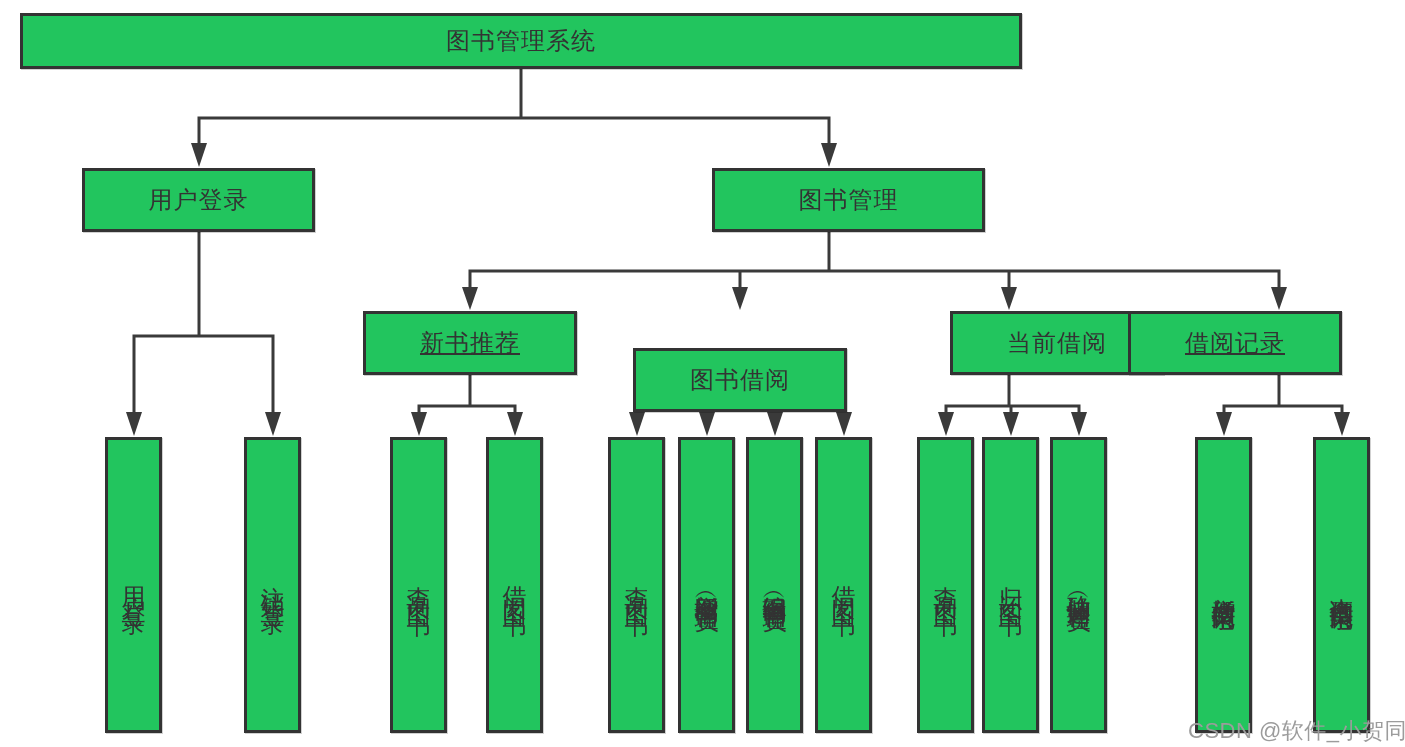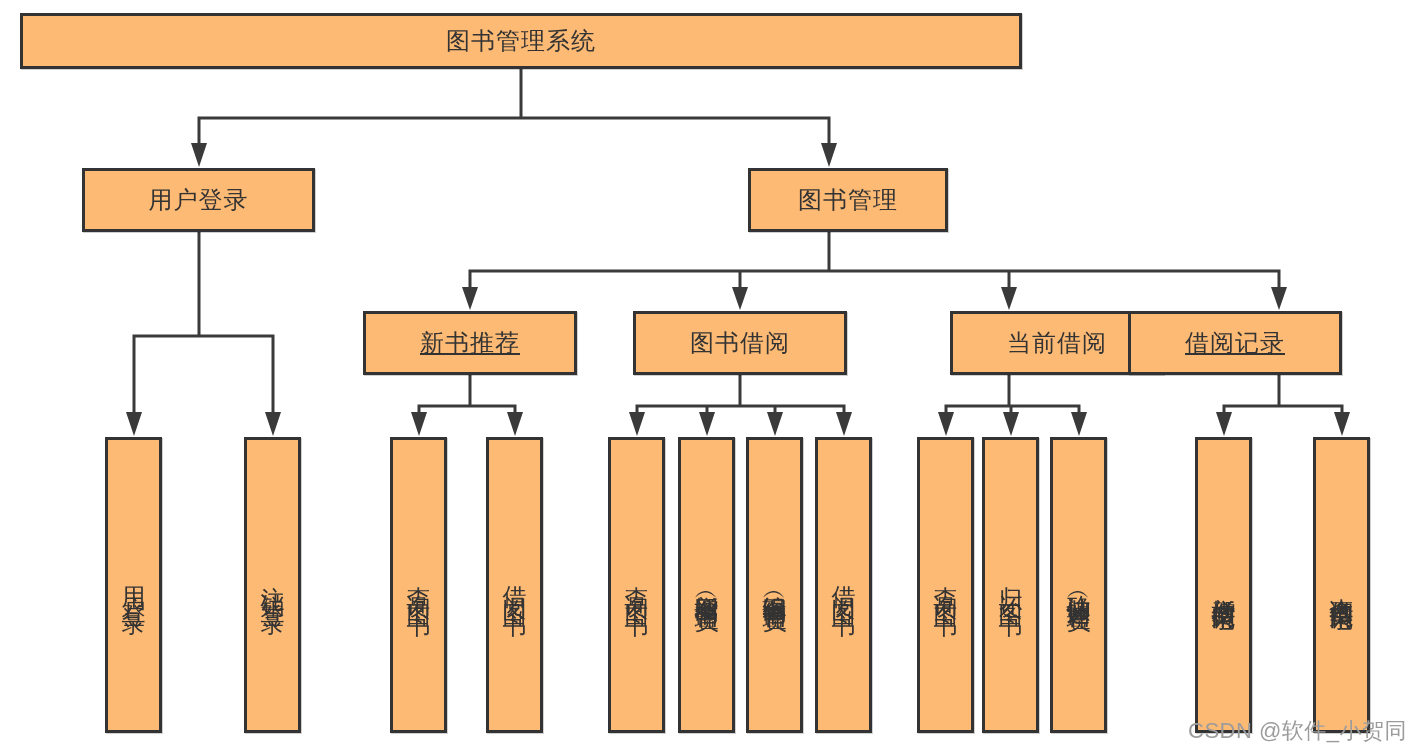--- a/index.html
+++ b/index.html
@@ -2,31 +2,31 @@
 <html><head>
 <meta charset="utf-8">
 <style>
   html,body{margin:0;padding:0;background:#ffffff;}
   #canvas{
     position:relative;width:1405px;height:747px;background:#ffffff;overflow:hidden;
     font-family:"Liberation Sans","DejaVu Sans",sans-serif;color:#333333;
   }
   #wires{position:absolute;left:0;top:0;z-index:0;}
   .box{
-    position:absolute;box-sizing:border-box;background:#fdba74;border:3px solid #333333;
+    position:absolute;box-sizing:border-box;background:#22c55e;border:3px solid #333333;
     display:flex;align-items:center;justify-content:center;z-index:1;
     box-shadow:1px 1px 0 rgba(0,0,0,.18);
   }
   .h-label{font-size:24px;letter-spacing:1px;white-space:nowrap;}
   .root{left:20px;top:13px;width:1002px;height:56px;}
   .lv2-login{left:82px;top:168px;width:233px;height:64px;}
-  .lv2-mgmt{left:748px;top:168px;width:200px;height:64px;}
+  .lv2-mgmt{left:712px;top:168px;width:273px;height:64px;}
   .lv3{top:311px;width:214px;height:64px;}
   .lv3-newbook{left:363px;text-decoration:underline;}
-  .lv3-borrow{left:633px;}
+  .lv3-borrow{left:633px;margin-top:37px;}
   .lv3-current{left:902px;margin-left:48px;}
   .lv3-records{left:1128px;text-decoration:underline;}
   .leaf{top:437px;width:57px;height:296px;}
   .leaf .v-label{
     writing-mode:vertical-rl;text-orientation:mixed;
     font-size:24px;letter-spacing:9px;line-height:1;white-space:nowrap;
   }
   .leaf.long .v-label{letter-spacing:2px;}
   .leaf-l1{left:105px;} .leaf-l2{left:244px;}
   .leaf-n1{left:390px;} .leaf-n2{left:486px;}

